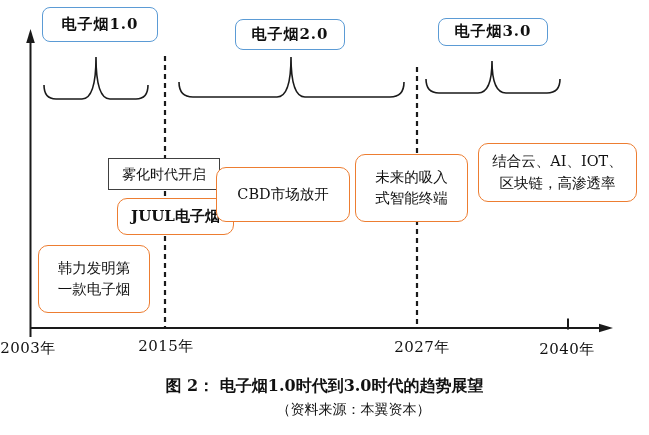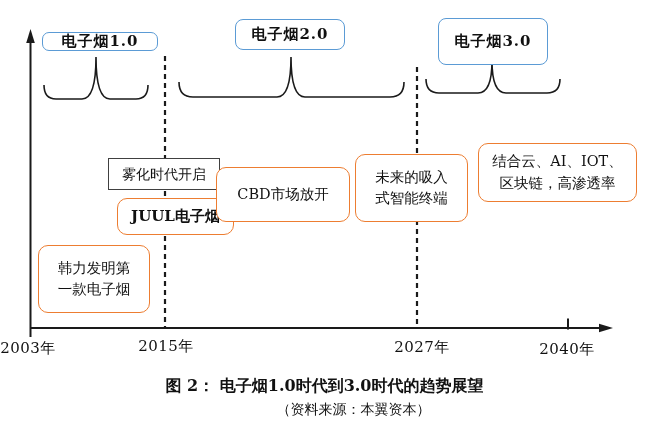--- a/index.html
+++ b/index.html
@@ -89,23 +89,23 @@
     <line x1="165" y1="56" x2="165" y2="328" stroke="#1a1a1a" stroke-width="2.2" stroke-dasharray="5,4"></line>
     <line x1="417" y1="67" x2="417" y2="328" stroke="#1a1a1a" stroke-width="2.2" stroke-dasharray="5,4"></line>
 
     <g stroke="#1a1a1a" stroke-width="1.6" fill="none">
       <path d="M44,85 Q44,99 56,99 L82,99 Q96,99 96,57 Q96,99 110,99 L136,99 Q148,99 148,85"></path>
       <path d="M179,82 Q179,97 193,97 L277,97 Q291,97 291,57 Q291,97 305,97 L390,97 Q404,97 404,82"></path>
       <path d="M426,79 Q426,93 439,93 L478,93 Q492,93 492,61 Q492,93 506,93 L547,93 Q560,93 560,79"></path>
     </g>
   </svg>
 
-  <div class="box era" style="left:42px;top:32px;width:116px;height:19px;border-radius:7px;">电子烟1.0</div>
+  <div class="box era" style="left:42px;top:7px;width:116px;height:35px;">电子烟1.0</div>
   <div class="box era" style="left:235px;top:19px;width:110px;height:31px;">电子烟2.0</div>
-  <div class="box era" style="left:438px;top:18px;width:110px;height:47px;">电子烟3.0</div>
+  <div class="box era" style="left:438px;top:18px;width:110px;height:28px;">电子烟3.0</div>
 
   <div class="box stage" style="left:108px;top:158px;width:112px;height:32px;">雾化时代开启</div>
 
   <div class="box event" style="left:38px;top:245px;width:112px;height:68px;">韩力发明第
 一款电子烟</div>
   <div class="box event bold" style="left:105px;top:198px;width:117px;height:37px;">JUUL电子烟</div>
   <div class="box event" style="left:216px;top:167px;width:134px;height:55px;">CBD市场放开</div>
   <div class="box event" style="left:355px;top:154px;width:113px;height:68px;">未来的吸入
 式智能终端</div>
   <div class="box event" style="left:478px;top:143px;width:159px;height:59px;">结合云、AI、IOT、

